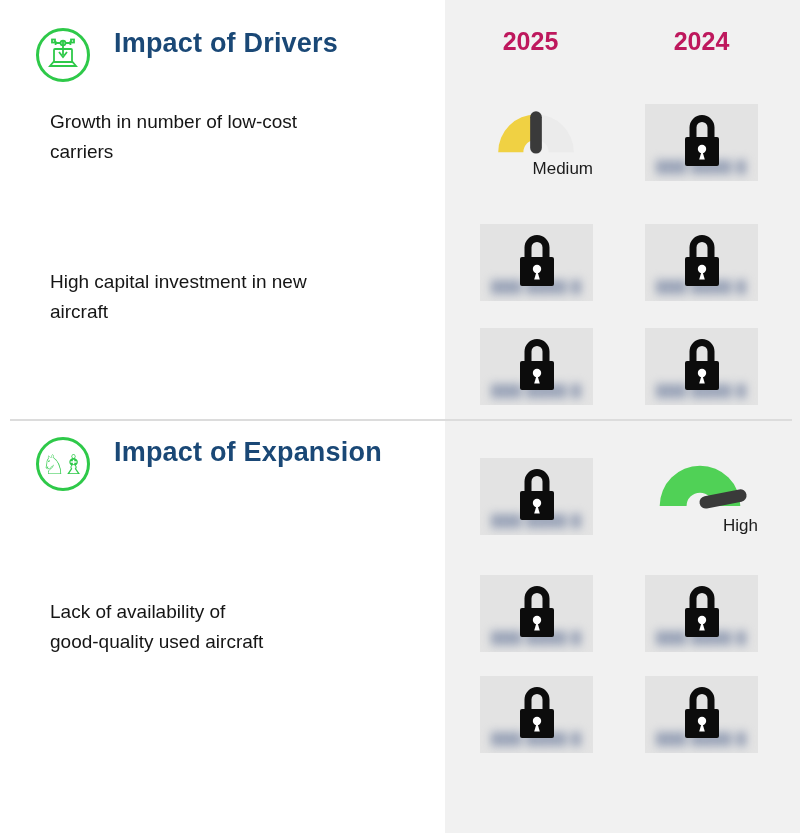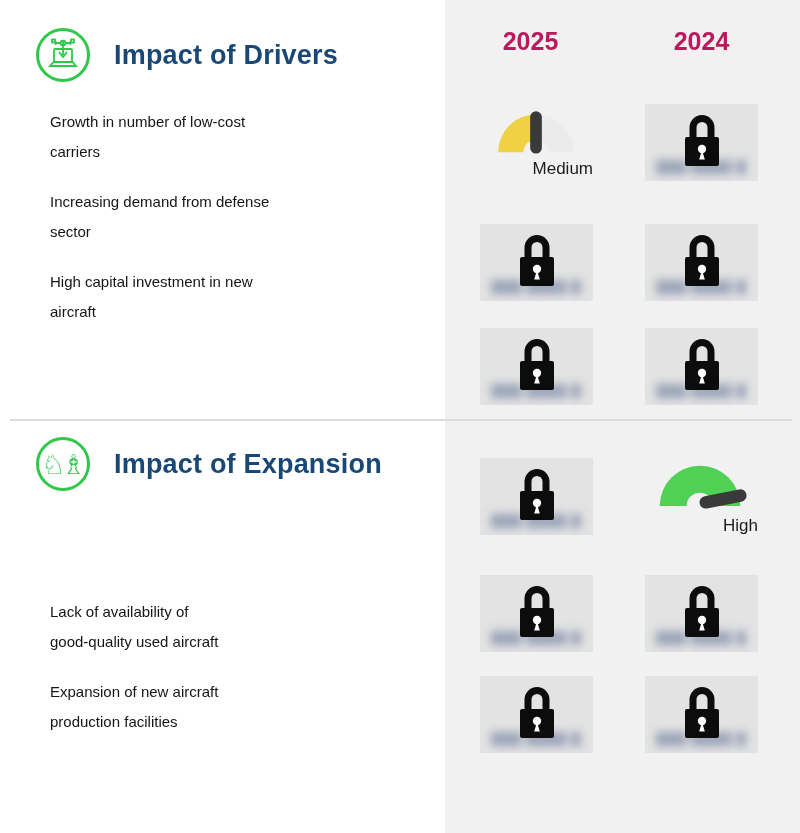--- a/index.html
+++ b/index.html
@@ -16,26 +16,26 @@
   }
   *{box-sizing:border-box;margin:0;padding:0;}
   html,body{background:#fff;}
   body{font-family:"Liberation Sans",sans-serif;}
   .stage{position:relative;width:800px;height:833px;background:#fff;overflow:hidden;}
 
   .right-panel{position:absolute;left:445px;top:0;width:355px;height:833px;background:var(--panel-gray);}
 
   .divider{position:absolute;left:10px;top:419px;width:782px;height:2px;background:var(--divider-gray);}
 
-  .section-header{position:absolute;display:flex;align-items:center;gap:24px;}
+  .section-header{position:absolute;display:flex;gap:24px;}
   .icon-circle{width:54px;height:54px;border:3px solid var(--accent-green);border-radius:50%;
     display:flex;align-items:center;justify-content:center;flex:0 0 auto;}
   .section-title{font-size:27px;font-weight:700;color:var(--title-navy);letter-spacing:.2px;}
 
-  .item{position:absolute;left:50px;width:395px;font-size:15px;line-height:30px;
+  .item{position:absolute;left:50px;width:395px;font-size:19px;line-height:30px;
     color:var(--text-black);white-space:pre-line;}
 
   .year-header{position:absolute;width:113px;text-align:center;font-size:25px;font-weight:700;color:#be185d;}
 
   .cell{position:absolute;width:113px;height:77px;background:var(--cell-gray);overflow:hidden;cursor:pointer;}
   .cell .lock{position:absolute;left:50%;top:8px;transform:translateX(-50%);width:44px;height:56px;}
   .cell .smudge{position:absolute;left:0;bottom:9px;width:100%;text-align:center;
     font-size:12px;font-weight:700;color:#97A1B6;letter-spacing:1px;
     filter:blur(4px);transform:scaleY(1.25);}
 
@@ -79,22 +79,20 @@
         <path d="M20.4 6 h5 v-2 M25.4 6 v2"></path>
         <rect x="7" y="2.5" width="3" height="3"></rect>
         <rect x="26" y="2.5" width="3" height="3"></rect>
       </svg>
     </span>
     <span class="section-title">Impact of Drivers</span>
   </div>
 
   <div class="item" style="top:107px">Growth in number of low-cost
 carriers</div>
-  <div class="item" style="top:187px">Increasing demand from defense
-sector</div>
   <div class="item" style="top:267px">High capital investment in new
 aircraft</div>
 
   <svg class="gauge" style="left:491px;top:107px" width="90" height="50" viewBox="0 0 100 55">
     <path d="M8 50 A42 42 0 0 1 50 8 L50 36 A14 14 0 0 0 36 50 Z" style="fill:var(--gauge-yellow)"></path>
     <path d="M50 8 A42 42 0 0 1 92 50 L64 50 A14 14 0 0 0 50 36 Z" style="fill:var(--gauge-track)"></path>
     <line x1="50" y1="45" x2="50" y2="11" stroke-width="13" stroke-linecap="round" style="stroke:var(--needle-dark)"></line>
   </svg>
   <div class="gauge-label" style="left:480px;top:159px">Medium</div>
 
@@ -133,22 +131,20 @@
 
   <div class="section-header" style="left:36px;top:437px">
     <span class="icon-circle">
       <span class="chess-glyphs">♘♗</span>
     </span>
     <span class="section-title">Impact of Expansion</span>
   </div>
 
   <div class="item" style="top:597px">Lack of availability of
 good-quality used aircraft</div>
-  <div class="item" style="top:677px">Expansion of new aircraft
-production facilities</div>
 
   <div class="cell" style="left:480px;top:458px">
     <span class="smudge">▆▆▆ ▆▆▆▆ ▆</span>
     <svg class="lock">
         <use href="#lock-sym"></use>
       </svg>
   </div>
 
   <svg class="gauge" style="left:652px;top:458px" width="96" height="53" viewBox="0 0 100 55">
     <path d="M8 50 A42 42 0 0 1 92 50 L64 50 A14 14 0 0 0 36 50 Z" style="fill:var(--gauge-green)"></path>

